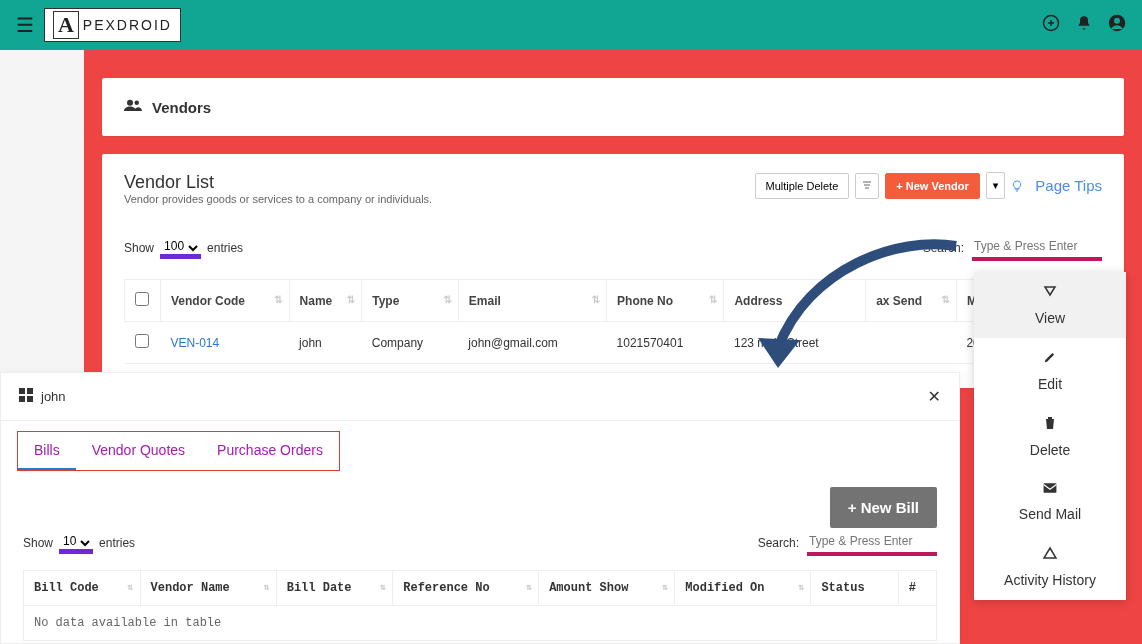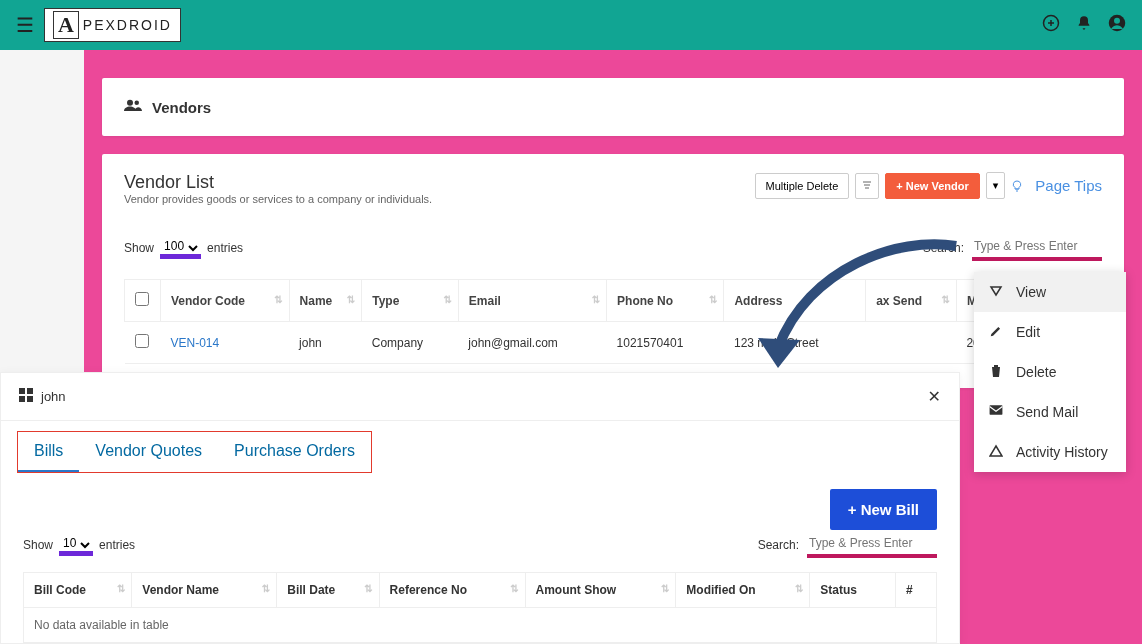--- a/index.html
+++ b/index.html
@@ -5,21 +5,21 @@
 *{box-sizing:border-box;margin:0;padding:0;}
 body{font-family:Arial,Helvetica,sans-serif;background:#f5f5f5;font-size:13px;color:#333;width:1142px;height:644px;overflow:hidden;position:relative;}
 .topbar{background:#11a593;height:50px;display:flex;align-items:center;padding:0 16px;color:#222;}
 .menu-icon{font-size:20px;cursor:pointer;margin-right:10px;}
 .logo-box{display:flex;align-items:center;border:1px solid #333;height:34px;padding:0 8px;background:#fff;}
 .logo-a{font-family:serif;font-size:22px;font-weight:bold;border:1px solid #333;padding:0 4px;margin-right:4px;}
 .logo-text{letter-spacing:2px;font-size:14px;}
 .topbar-right{margin-left:auto;display:flex;align-items:center;gap:16px;}
 .tb-icon{font-size:18px;cursor:pointer;color:#222;}
 
-.layer-back{position:absolute;left:84px;top:50px;right:0;bottom:0;background:#ec4899;}
+.layer-back{position:absolute;left:84px;top:50px;right:0;bottom:0;background:#ef4444;}
 .card{background:#fff;border-radius:2px;box-shadow:0 1px 3px rgba(0,0,0,0.08);}
 
 .vendors-header{margin:28px 18px 0 18px;padding:20px 22px;display:flex;align-items:center;gap:10px;}
 .vendors-header .people-icon{font-size:16px;}
 .vendors-header h2{font-size:15px;font-weight:600;}
 
 .vendorlist-card{margin:18px 18px 0 18px;padding:18px 22px 24px 22px;}
 .vl-head{display:flex;align-items:flex-start;}
 .vl-head h3{font-size:18px;font-weight:400;}
 .vl-sub{font-size:11px;color:#666;}
@@ -41,36 +41,36 @@
 .chk{width:14px;height:14px;}
 .vcode{color:#2a77c9;}
 
 .layer-front{position:absolute;left:0;right:182px;top:372px;bottom:0;background:#fff;border:1px solid #eee;box-shadow:0 2px 10px rgba(0,0,0,0.06);}
 .detail-head{display:flex;align-items:center;padding:14px 18px;border-bottom:1px solid #eee;}
 .detail-head .grid-icon{font-size:14px;margin-right:8px;}
 .detail-head .close-icon{margin-left:auto;font-size:16px;cursor:pointer;}
 
 .tabs-row{display:flex;align-items:center;padding:10px 16px;}
 .tab-box{border:1.5px solid #e23a2d;display:inline-flex;}
-.tab{padding:10px 16px;cursor:pointer;font-size:16px;color:#0369a1;}
+.tab{padding:10px 16px;cursor:pointer;font-size:14px;color:#a21caf;}
 .tab.active{border-bottom:2px solid #2a77c9;}
 
 .newbill-row{display:flex;padding:6px 22px 0 22px;}
-.btn-new-bill{margin-left:auto;background:#1d4ed8;color:#fff;border:none;padding:12px 18px;font-size:15px;font-weight:600;cursor:pointer;border-radius:2px;}
+.btn-new-bill{margin-left:auto;background:#737373;color:#fff;border:none;padding:12px 18px;font-size:15px;font-weight:600;cursor:pointer;border-radius:2px;}
 
 .front-tbl-ctrls{display:flex;align-items:center;font-size:12px;padding:0 22px;margin-top:2px;}
 .front-tbl-ctrls .search-wrap{margin-left:auto;}
 
-.tbl2{width:calc(100% - 44px);margin:14px 22px 16px 22px;border-collapse:collapse;font-size:12px;}
+.tbl2{width:calc(100% - 44px);margin:14px 22px 16px 22px;border-collapse:collapse;font-size:12px;font-family:Liberation Mono, monospace;}
 .tbl2 th,.tbl2 td{text-align:left;padding:10px 10px;border:1px solid #eee;}
 .tbl2 th{font-weight:600;position:relative;}
 .nodata{color:#666;}
 
 .ctx-menu{position:absolute;right:16px;top:272px;width:152px;background:#fff;box-shadow:0 2px 10px rgba(0,0,0,0.18);z-index:20;}
-.ctx-item{display:flex;gap:12px;padding:12px 14px;font-size:14px;cursor:pointer;}
+.ctx-item{display:flex;align-items:center;gap:12px;padding:12px 14px;font-size:14px;cursor:pointer;flex-direction:column;}
 .ctx-item.sel{background:#f1f1f1;}
 .ctx-icon{width:16px;display:inline-flex;justify-content:center;}
 
 .arrow-svg{position:absolute;left:748px;top:228px;z-index:15;pointer-events:none;}
 </style>
 </head>
 <body>
 
 <div class="topbar">
   <span class="menu-icon">☰</span>

